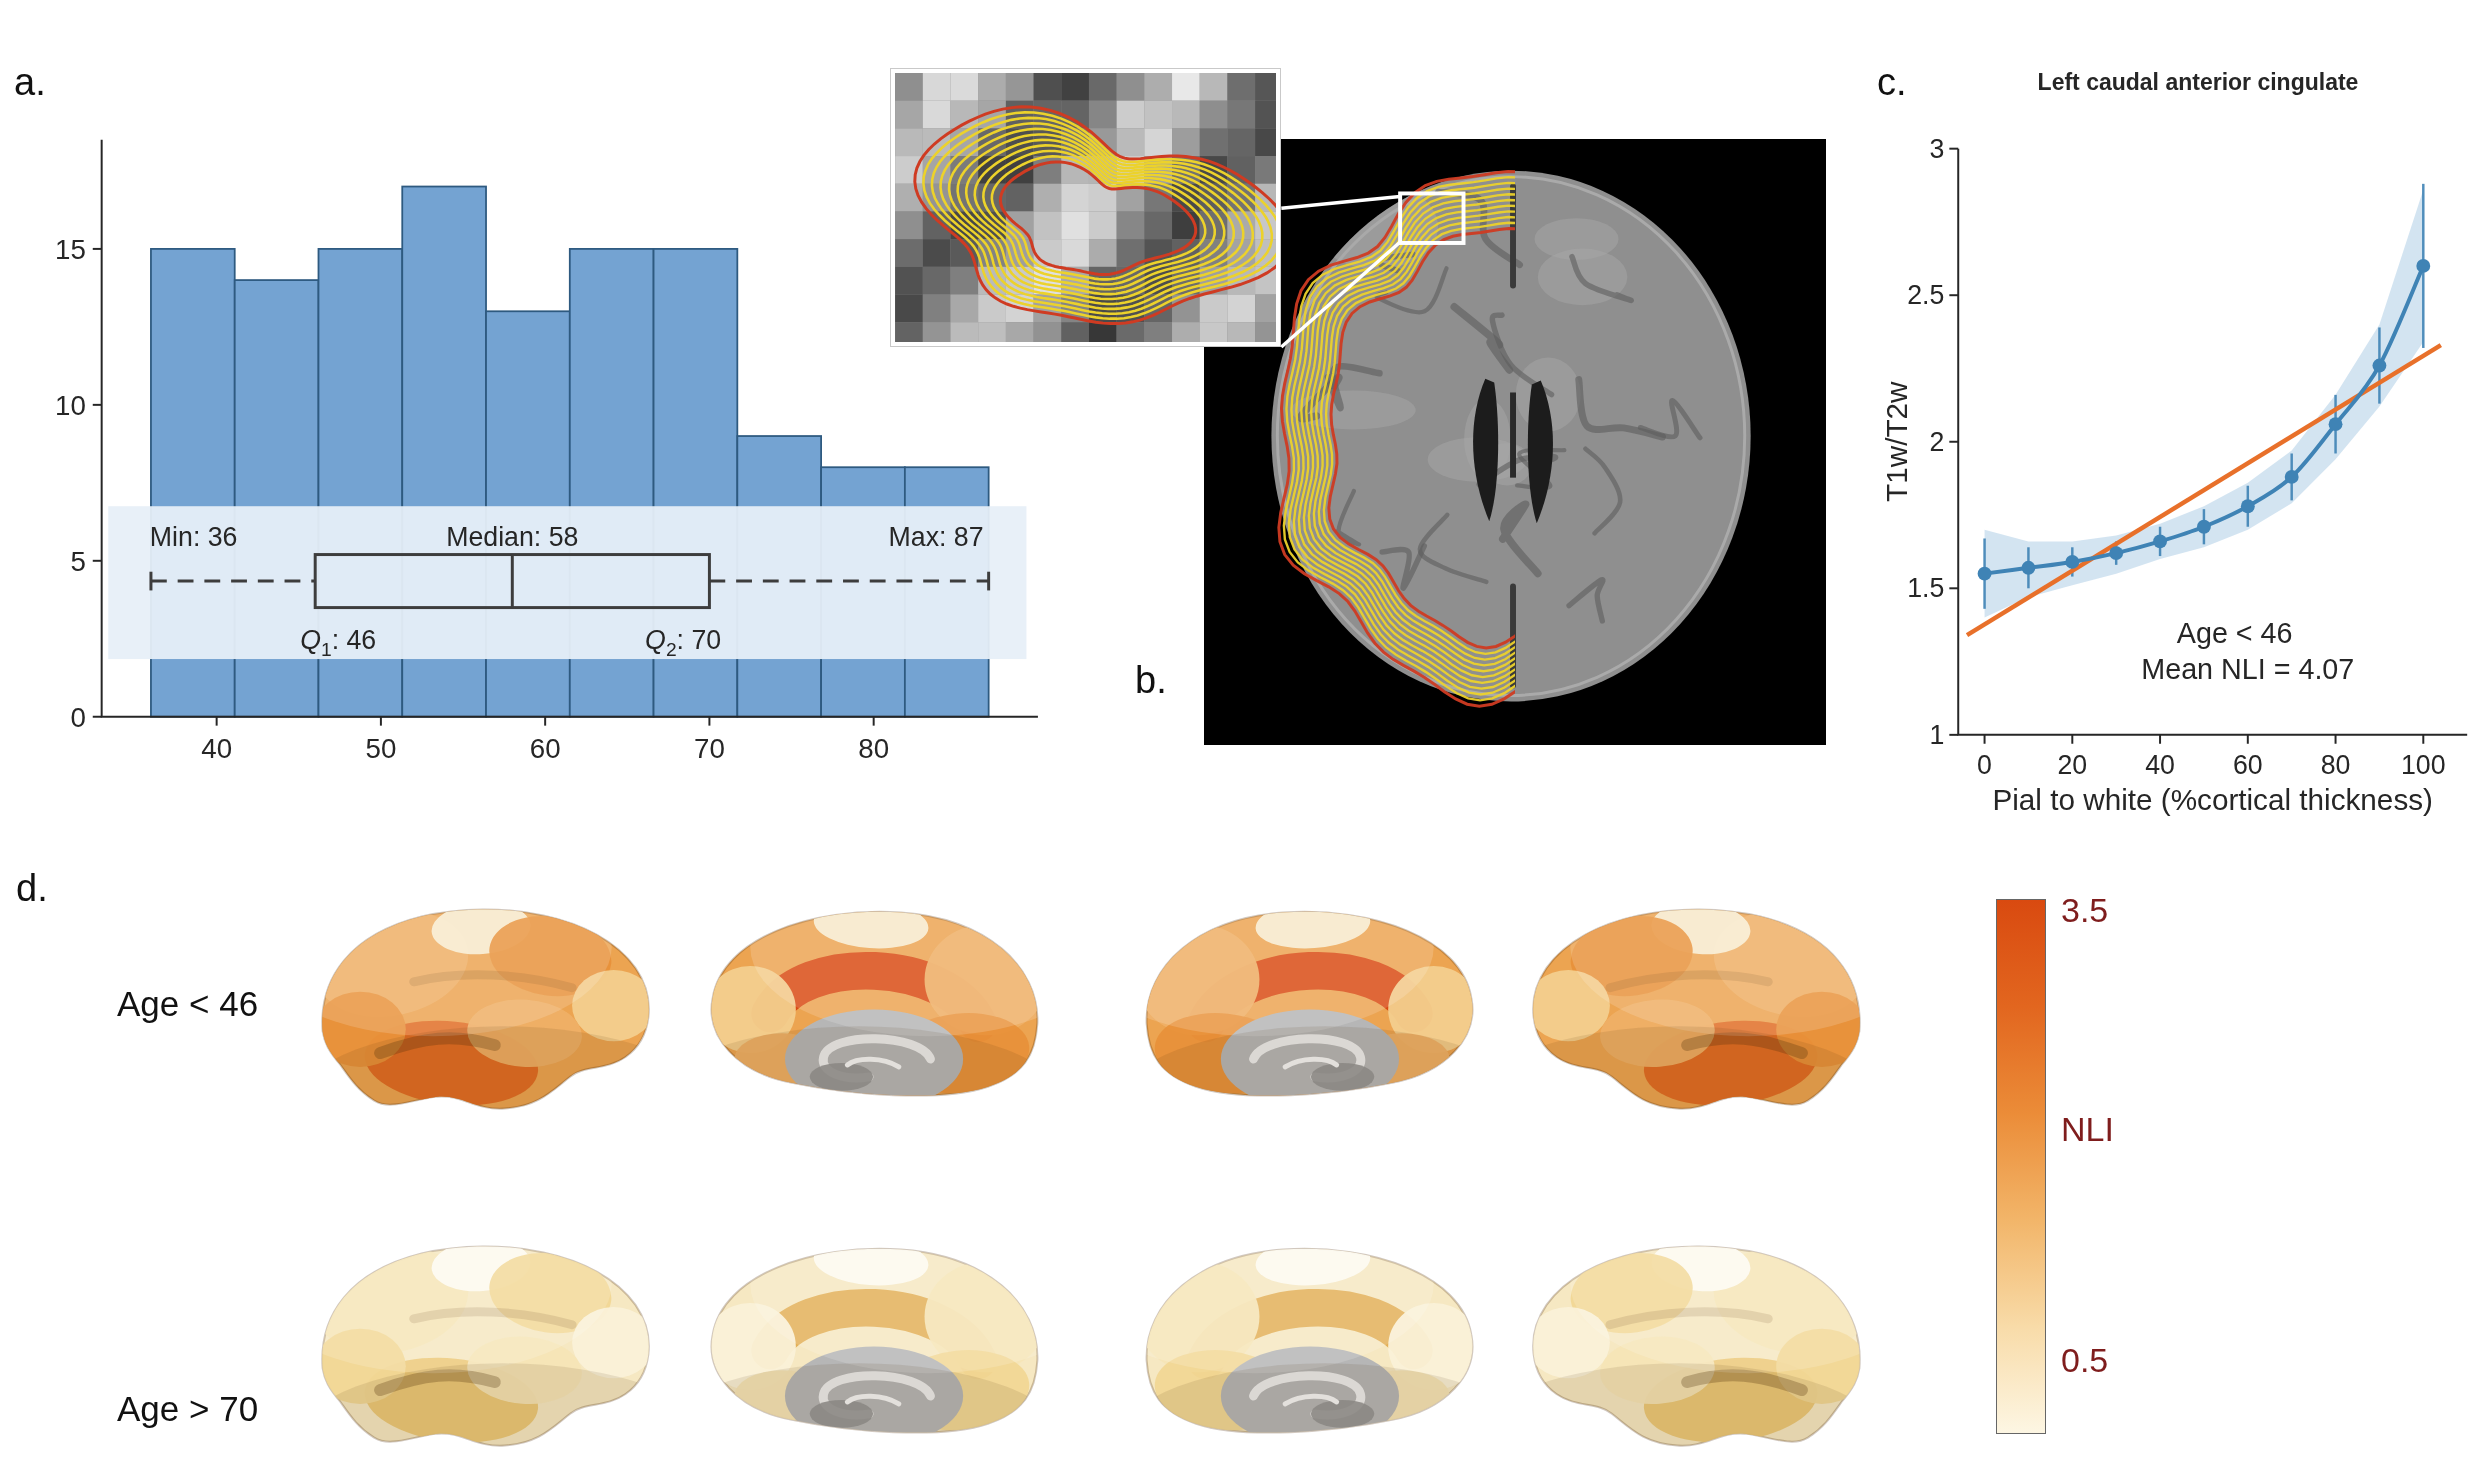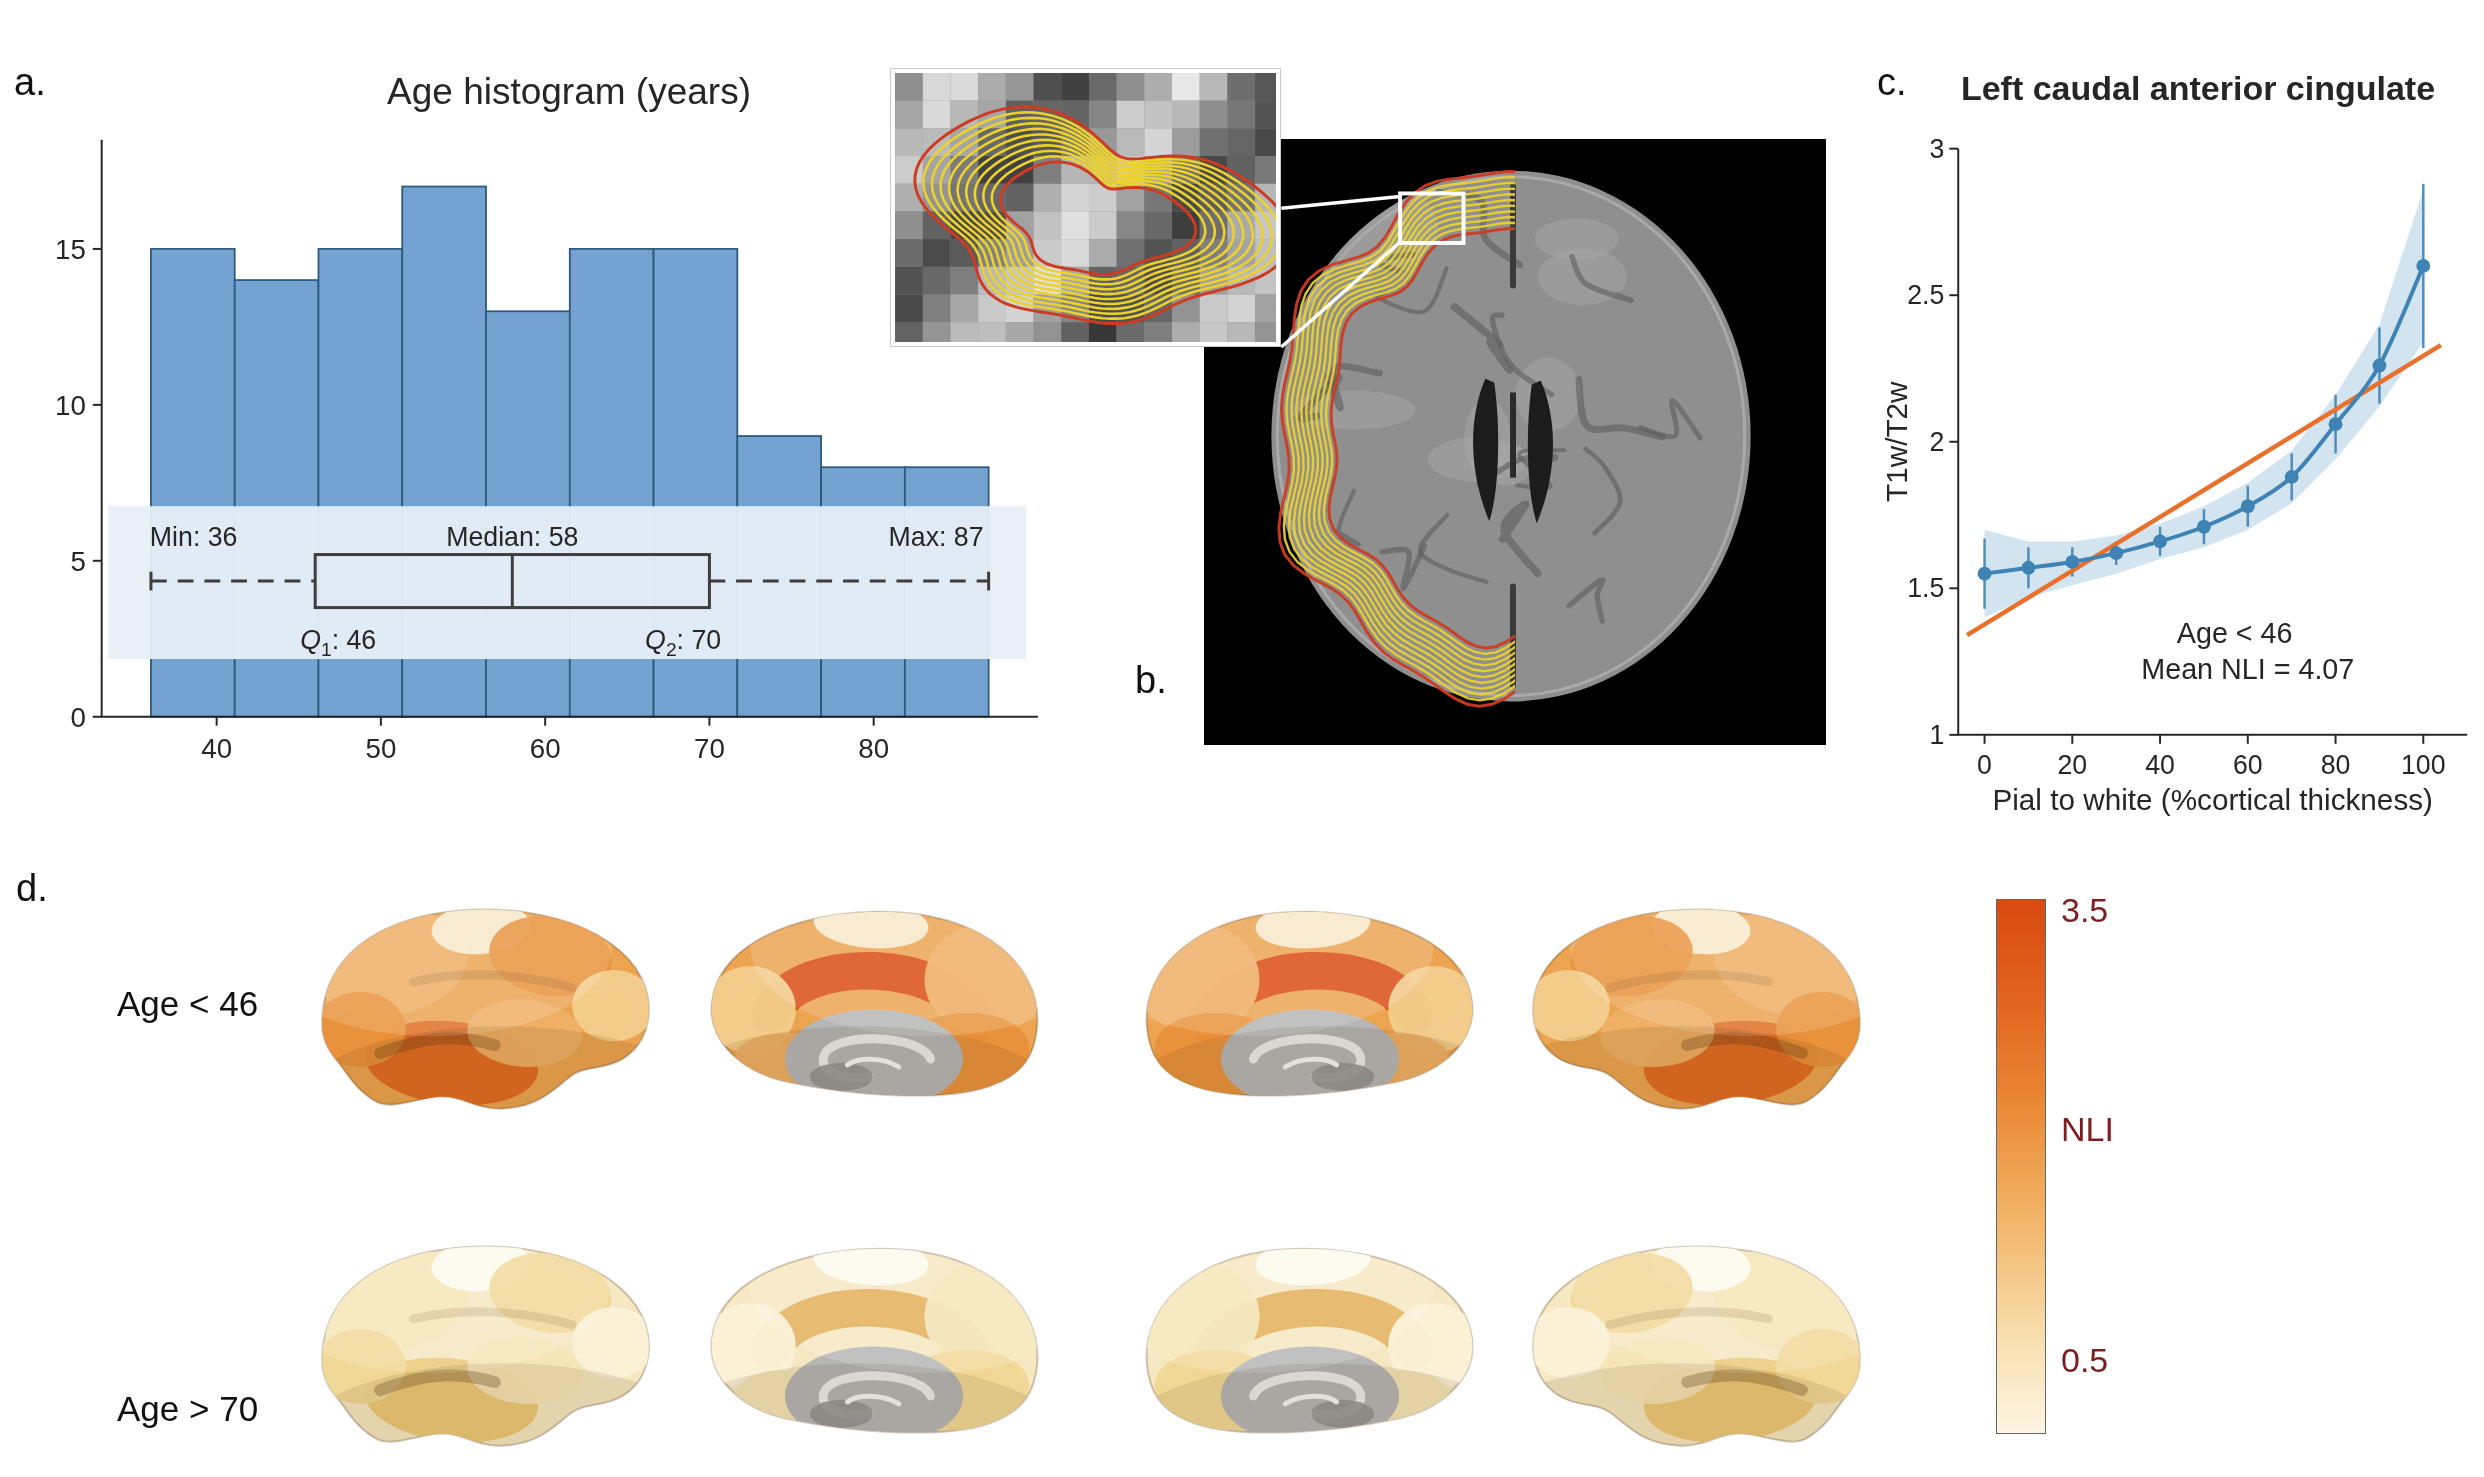--- a/index.html
+++ b/index.html
@@ -16,21 +16,20 @@
          z-index:3;overflow:hidden;background:#8a8a8a;}
   .mri{position:absolute;background:#000;z-index:1;}
   .colorbar{position:absolute;border:1px solid #666;}
 </style>
 </head>
 <body>
 
 <div class="fig">
 
   <div class="plabel" style="left:14px;top:61px">a.</div>
-  <div class="chart-title" style="left:173px;top:71px;width:792px">Age histogram (years)</div>
   <svg id="hist-svg" class="abs" style="left:40px;top:115px" width="1020" height="673" viewBox="0 0 1030 680">
       <rect x="111.78947368421052" y="135.2972972972973" width="84.64210526315793" height="472.7027027027027" fill="#74a3d2" stroke="#2e5a80" stroke-width="1.8"></rect>
       <rect x="196.43157894736845" y="166.81081081081078" width="84.64210526315793" height="441.1891891891892" fill="#74a3d2" stroke="#2e5a80" stroke-width="1.8"></rect>
       <rect x="281.0736842105264" y="135.2972972972973" width="84.64210526315776" height="472.7027027027027" fill="#74a3d2" stroke="#2e5a80" stroke-width="1.8"></rect>
       <rect x="365.71578947368414" y="72.27027027027023" width="84.64210526315799" height="535.7297297297298" fill="#74a3d2" stroke="#2e5a80" stroke-width="1.8"></rect>
       <rect x="450.3578947368421" y="198.3243243243243" width="84.64210526315787" height="409.67567567567573" fill="#74a3d2" stroke="#2e5a80" stroke-width="1.8"></rect>
       <rect x="535" y="135.2972972972973" width="84.64210526315787" height="472.7027027027027" fill="#74a3d2" stroke="#2e5a80" stroke-width="1.8"></rect>
       <rect x="619.6421052631579" y="135.2972972972973" width="84.64210526315787" height="472.7027027027027" fill="#74a3d2" stroke="#2e5a80" stroke-width="1.8"></rect>
       <rect x="704.2842105263157" y="324.3783783783784" width="84.64210526315787" height="283.6216216216216" fill="#74a3d2" stroke="#2e5a80" stroke-width="1.8"></rect>
       <rect x="788.9263157894736" y="355.8918918918919" width="84.6421052631581" height="252.10810810810813" fill="#74a3d2" stroke="#2e5a80" stroke-width="1.8"></rect>
@@ -283,21 +282,21 @@
         <path d="M348.9,150.0L350.9,155.3L352.0,160.7L351.9,166.1L350.6,171.4L348.1,176.5L344.3,181.3L339.5,185.6L333.7,189.6L327.2,193.0L320.2,196.0L313.0,198.5L305.8,200.7L298.7,202.5L291.9,204.2L285.6,205.8L279.8,207.5L274.3,209.2L269.3,211.1L264.6,213.2L260.0,215.4L255.5,217.7L250.9,220.0L246.2,222.2L241.2,224.2L236.0,225.9L230.6,227.2L225.0,228.1L219.4,228.6L213.6,228.6L207.9,228.2L202.3,227.5L196.8,226.5L191.4,225.4L186.2,224.3L181.1,223.2L175.9,222.2L170.8,221.2L165.6,220.4L160.4,219.6L155.0,218.8L149.7,217.8L144.3,216.7L139.0,215.3L133.9,213.5L129.2,211.4L124.9,208.8L121.2,205.9L118.0,202.6L115.4,199.0L113.4,195.3L111.9,191.4L110.7,187.6L109.7,183.8L108.7,180.2L107.5,176.7L105.9,173.4L103.8,170.2L101.1,167.1L97.8,163.9L94.0,160.6L89.7,157.1L85.2,153.3L80.5,149.3L76.1,144.9L71.9,140.2L68.4,135.3L65.7,130.1L64.0,124.8L63.2,119.5L63.5,114.2L64.8,109.0L67.0,104.1L70.1,99.3L73.9,94.9L78.2,90.6L83.0,86.7L88.2,82.9L93.6,79.4L99.2,76.1L105.0,73.0L111.1,70.2L117.4,67.7L123.9,65.5L130.7,63.8L137.8,62.6L145.0,62.1L152.5,62.2L159.9,63.1L167.3,64.7L174.5,67.1L181.3,70.1L187.7,73.6L193.5,77.5L198.8,81.6L203.5,85.6L207.6,89.5L211.3,93.0L214.6,96.1L217.8,98.5L221.0,100.3L224.3,101.5L228.0,102.0L232.0,102.1L236.5,101.8L241.5,101.3L246.9,100.7L252.7,100.2L258.8,99.9L265.1,99.9L271.4,100.3L277.6,101.1L283.7,102.3L289.5,104.0L295.2,106.0L300.6,108.4L305.8,111.1L310.9,114.1L315.9,117.3L320.8,120.7L325.7,124.4L330.5,128.3L335.2,132.5L339.5,136.9L343.5,141.6L347.0,146.6Z" fill="none" stroke="#ecd22b" stroke-width="2.6"></path>
         <path d="M339.4,150.0L341.4,155.0L342.4,160.0L342.3,165.1L341.1,170.0L338.7,174.8L335.2,179.3L330.7,183.4L325.3,187.1L319.2,190.3L312.6,193.1L305.9,195.4L299.1,197.4L292.4,199.2L286.1,200.8L280.2,202.3L274.7,203.8L269.6,205.5L264.9,207.3L260.5,209.2L256.2,211.3L252.0,213.4L247.7,215.6L243.2,217.6L238.6,219.5L233.7,221.1L228.7,222.3L223.5,223.2L218.1,223.6L212.8,223.6L207.4,223.2L202.2,222.6L197.0,221.7L192.0,220.7L187.1,219.6L182.3,218.6L177.5,217.6L172.7,216.7L167.8,215.9L162.9,215.2L157.9,214.4L152.8,213.5L147.8,212.5L142.9,211.2L138.1,209.5L133.7,207.5L129.7,205.1L126.2,202.3L123.2,199.2L120.8,195.9L118.9,192.4L117.5,188.8L116.4,185.2L115.4,181.7L114.5,178.3L113.3,175.1L111.8,171.9L109.9,168.9L107.4,166.0L104.3,163.0L100.7,159.9L96.7,156.6L92.4,153.1L88.1,149.3L83.9,145.2L80.1,140.9L76.8,136.2L74.2,131.4L72.6,126.4L71.9,121.4L72.1,116.5L73.3,111.6L75.4,107.0L78.3,102.5L81.9,98.3L85.9,94.4L90.4,90.7L95.2,87.2L100.3,83.9L105.6,80.8L111.0,77.9L116.7,75.3L122.6,72.9L128.7,70.9L135.1,69.2L141.7,68.1L148.5,67.6L155.5,67.8L162.4,68.6L169.4,70.1L176.1,72.3L182.5,75.1L188.5,78.4L193.9,82.1L198.9,85.9L203.2,89.7L207.1,93.3L210.6,96.6L213.7,99.5L216.7,101.8L219.7,103.5L222.8,104.5L226.2,105.1L230.0,105.1L234.2,104.9L238.9,104.4L243.9,103.8L249.4,103.3L255.1,103.1L260.9,103.1L266.8,103.4L272.7,104.2L278.4,105.3L283.9,106.9L289.2,108.8L294.2,111.1L299.1,113.6L303.9,116.4L308.6,119.4L313.2,122.6L317.8,126.0L322.2,129.7L326.6,133.6L330.7,137.7L334.5,142.2L337.7,146.8Z" fill="none" stroke="#ecd22b" stroke-width="2.6"></path>
         <path d="M330.0,150.0L331.8,154.6L332.8,159.3L332.7,164.0L331.6,168.7L329.3,173.1L326.1,177.3L321.8,181.1L316.8,184.6L311.1,187.6L305.0,190.2L298.7,192.4L292.4,194.2L286.2,195.9L280.3,197.4L274.8,198.8L269.7,200.2L264.9,201.7L260.5,203.4L256.4,205.2L252.4,207.1L248.5,209.1L244.5,211.1L240.3,213.1L236.0,214.8L231.5,216.3L226.7,217.4L221.9,218.2L216.9,218.6L211.9,218.6L206.9,218.3L202.0,217.7L197.2,216.8L192.5,215.9L188.0,214.9L183.5,213.9L179.0,213.0L174.5,212.2L170.0,211.5L165.4,210.8L160.7,210.1L156.0,209.2L151.3,208.3L146.7,207.0L142.3,205.5L138.2,203.6L134.4,201.4L131.1,198.8L128.4,195.9L126.1,192.8L124.4,189.5L123.1,186.2L122.0,182.8L121.1,179.6L120.2,176.4L119.2,173.4L117.8,170.5L116.0,167.7L113.6,164.9L110.8,162.1L107.4,159.2L103.7,156.2L99.7,152.9L95.7,149.4L91.7,145.6L88.2,141.5L85.1,137.2L82.7,132.6L81.2,128.0L80.5,123.4L80.8,118.7L81.9,114.2L83.9,109.9L86.6,105.7L89.9,101.8L93.7,98.1L97.8,94.7L102.3,91.4L107.0,88.4L112.0,85.5L117.1,82.8L122.3,80.3L127.8,78.1L133.5,76.2L139.5,74.7L145.7,73.7L152.0,73.2L158.5,73.3L165.0,74.1L171.4,75.5L177.7,77.6L183.7,80.2L189.2,83.3L194.3,86.7L198.9,90.2L203.0,93.8L206.6,97.2L209.8,100.2L212.8,102.9L215.6,105.0L218.3,106.6L221.3,107.6L224.4,108.1L228.0,108.2L231.9,107.9L236.2,107.5L241.0,106.9L246.0,106.5L251.4,106.2L256.8,106.2L262.3,106.6L267.8,107.3L273.1,108.4L278.2,109.8L283.1,111.6L287.9,113.7L292.4,116.1L296.9,118.6L301.2,121.4L305.5,124.4L309.8,127.6L314.0,131.0L318.0,134.7L321.9,138.6L325.4,142.7L328.4,147.0Z" fill="none" stroke="#ecd22b" stroke-width="2.6"></path>
         <path d="M320.6,150.0L322.3,154.3L323.2,158.6L323.1,163.0L322.0,167.3L320.0,171.4L316.9,175.3L313.0,178.9L308.3,182.1L303.1,184.9L297.4,187.3L291.6,189.3L285.7,191.0L280.0,192.5L274.5,193.9L269.4,195.2L264.6,196.6L260.2,198.0L256.2,199.5L252.3,201.2L248.6,203.0L245.0,204.9L241.2,206.7L237.4,208.5L233.4,210.1L229.2,211.5L224.8,212.6L220.3,213.3L215.7,213.6L211.0,213.6L206.4,213.3L201.9,212.8L197.4,212.0L193.1,211.1L188.8,210.2L184.7,209.3L180.5,208.5L176.4,207.7L172.2,207.0L167.9,206.4L163.6,205.7L159.2,205.0L154.9,204.0L150.6,202.9L146.5,201.5L142.7,199.7L139.2,197.6L136.1,195.3L133.6,192.6L131.5,189.7L129.9,186.7L128.6,183.6L127.7,180.5L126.8,177.4L126.0,174.5L125.0,171.7L123.7,169.0L122.0,166.4L119.9,163.8L117.2,161.2L114.1,158.6L110.7,155.7L107.0,152.7L103.2,149.4L99.6,145.9L96.3,142.1L93.4,138.1L91.2,133.9L89.8,129.6L89.2,125.3L89.4,121.0L90.5,116.8L92.3,112.8L94.8,109.0L97.8,105.3L101.4,101.9L105.2,98.7L109.4,95.7L113.8,92.8L118.3,90.1L123.1,87.6L128.0,85.4L133.1,83.3L138.4,81.5L143.9,80.2L149.6,79.2L155.5,78.8L161.5,78.9L167.5,79.6L173.5,80.9L179.3,82.8L184.8,85.3L190.0,88.1L194.8,91.3L199.0,94.6L202.8,97.8L206.1,101.0L209.1,103.9L211.8,106.3L214.4,108.3L217.0,109.7L219.7,110.7L222.7,111.1L225.9,111.2L229.6,111.0L233.6,110.5L238.0,110.1L242.7,109.6L247.6,109.4L252.7,109.4L257.8,109.7L262.9,110.4L267.8,111.4L272.5,112.7L277.1,114.4L281.5,116.3L285.7,118.5L289.9,120.9L293.9,123.5L297.9,126.3L301.8,129.3L305.7,132.4L309.5,135.8L313.1,139.4L316.3,143.2L319.1,147.2Z" fill="none" stroke="#ecd22b" stroke-width="2.6"></path>
         <path d="M311.2,150.0L312.7,153.9L313.5,158.0L313.5,162.0L312.5,166.0L310.6,169.8L307.8,173.3L304.2,176.6L299.9,179.6L295.0,182.1L289.8,184.3L284.4,186.2L279.0,187.8L273.7,189.2L268.7,190.5L263.9,191.7L259.6,192.9L255.5,194.2L251.8,195.7L248.2,197.2L244.8,198.9L241.4,200.6L238.0,202.3L234.5,203.9L230.8,205.4L226.9,206.7L222.9,207.7L218.7,208.3L214.5,208.7L210.2,208.7L205.9,208.4L201.7,207.9L197.6,207.1L193.6,206.3L189.7,205.5L185.9,204.7L182.0,203.9L178.2,203.2L174.3,202.6L170.4,202.0L166.4,201.4L162.4,200.7L158.4,199.8L154.4,198.8L150.7,197.4L147.1,195.8L143.9,193.9L141.1,191.7L138.8,189.3L136.8,186.6L135.3,183.8L134.2,180.9L133.3,178.1L132.6,175.3L131.8,172.6L130.9,170.0L129.7,167.5L128.1,165.1L126.1,162.7L123.7,160.4L120.8,157.9L117.7,155.3L114.2,152.5L110.8,149.5L107.4,146.2L104.4,142.7L101.8,139.0L99.7,135.2L98.4,131.2L97.8,127.2L98.0,123.3L99.0,119.4L100.7,115.7L103.0,112.2L105.8,108.8L109.1,105.7L112.6,102.7L116.5,99.9L120.5,97.3L124.7,94.8L129.1,92.5L133.6,90.4L138.3,88.5L143.2,86.9L148.3,85.6L153.5,84.7L159.0,84.3L164.5,84.4L170.1,85.1L175.6,86.3L180.9,88.1L186.0,90.3L190.8,92.9L195.2,95.8L199.1,98.9L202.6,101.9L205.7,104.8L208.4,107.5L210.9,109.7L213.3,111.5L215.7,112.9L218.2,113.8L220.9,114.2L223.9,114.2L227.3,114.0L231.0,113.6L235.0,113.2L239.4,112.8L243.9,112.6L248.6,112.6L253.3,112.9L257.9,113.5L262.5,114.4L266.9,115.6L271.1,117.2L275.1,119.0L279.0,121.0L282.8,123.2L286.6,125.6L290.2,128.1L293.9,130.9L297.5,133.8L300.9,136.9L304.2,140.2L307.2,143.7L309.8,147.4Z" fill="none" stroke="#ecd22b" stroke-width="2.6"></path>
         <path d="M301.7,150.0L303.2,153.6L303.9,157.3L303.9,161.0L303.0,164.6L301.2,168.1L298.7,171.4L295.3,174.4L291.4,177.1L287.0,179.4L282.2,181.4L277.3,183.2L272.3,184.6L267.5,185.9L262.9,187.1L258.5,188.2L254.5,189.3L250.8,190.5L247.4,191.8L244.1,193.2L241.0,194.7L237.9,196.3L234.8,197.8L231.6,199.3L228.2,200.7L224.6,201.9L220.9,202.8L217.1,203.4L213.2,203.7L209.3,203.7L205.4,203.4L201.6,202.9L197.8,202.3L194.2,201.6L190.6,200.8L187.1,200.0L183.6,199.3L180.1,198.7L176.5,198.1L172.9,197.6L169.3,197.0L165.6,196.4L161.9,195.6L158.3,194.6L154.8,193.4L151.6,192.0L148.7,190.2L146.1,188.2L144.0,185.9L142.2,183.5L140.8,180.9L139.8,178.3L139.0,175.7L138.3,173.1L137.6,170.7L136.7,168.3L135.7,166.0L134.2,163.8L132.4,161.7L130.2,159.5L127.6,157.2L124.6,154.8L121.5,152.3L118.3,149.5L115.3,146.5L112.5,143.3L110.1,139.9L108.2,136.4L107.0,132.8L106.5,129.1L106.7,125.5L107.6,122.0L109.1,118.6L111.2,115.4L113.8,112.3L116.8,109.4L120.0,106.7L123.6,104.2L127.3,101.8L131.1,99.5L135.1,97.4L139.2,95.5L143.5,93.7L148.0,92.2L152.6,91.1L157.5,90.3L162.4,89.9L167.5,90.0L172.6,90.6L177.6,91.7L182.5,93.3L187.2,95.4L191.6,97.8L195.6,100.4L199.2,103.2L202.4,106.0L205.2,108.7L207.7,111.1L210.0,113.1L212.2,114.8L214.4,116.0L216.6,116.8L219.1,117.2L221.9,117.3L225.0,117.1L228.4,116.7L232.1,116.3L236.0,116.0L240.2,115.7L244.5,115.7L248.8,116.0L253.0,116.6L257.2,117.4L261.2,118.6L265.1,120.0L268.8,121.6L272.3,123.4L275.8,125.5L279.2,127.6L282.6,130.0L285.9,132.5L289.2,135.2L292.4,138.0L295.4,141.1L298.1,144.3L300.5,147.7Z" fill="none" stroke="#cf3b22" stroke-width="3"></path>
       </svg>
   </div>
 
   <div class="plabel" style="left:1877px;top:61px">c.</div>
-  <div class="chart-title bold" style="left:1911px;top:69px;width:574px;font-size:34px">Left caudal anterior cingulate</div>
+  <div class="chart-title bold" style="left:1911px;top:69px;width:574px;font-size:23px">Left caudal anterior cingulate</div>
   <svg id="line-svg" class="abs" style="left:1881px;top:111px" width="604" height="713" viewBox="0 0 610 720">
       <polygon points="104.58620689655172,422.8 148.89655172413794,434.64000000000004 193.20689655172413,434.64000000000004 237.51724137931035,428.72 281.82758620689657,416.88 326.1379310344828,399.12 370.44827586206895,375.44 414.7586206896552,342.88 459.0689655172414,286.64 503.37931034482756,215.60000000000002 547.6896551724138,79.44000000000004 547.6896551724138,233.36000000000004 503.37931034482756,298.47999999999996 459.0689655172414,351.76 414.7586206896552,396.15999999999997 370.44827586206895,422.8 326.1379310344828,440.56 281.82758620689657,452.4 237.51724137931035,467.2 193.20689655172413,479.04 148.89655172413794,490.88 104.58620689655172,511.6" fill="#aecde6" opacity="0.55"></polygon>
       <line x1="104.58620689655172" y1="502.71999999999997" x2="104.58620689655172" y2="431.68" stroke="#3f83b5" stroke-width="2.5" opacity="0.9"></line>
       <line x1="148.89655172413794" y1="482" x2="148.89655172413794" y2="440.55999999999995" stroke="#3f83b5" stroke-width="2.5" opacity="0.9"></line>
       <line x1="193.20689655172413" y1="470.15999999999997" x2="193.20689655172413" y2="440.55999999999995" stroke="#3f83b5" stroke-width="2.5" opacity="0.9"></line>
       <line x1="237.51724137931035" y1="458.32" x2="237.51724137931035" y2="434.64" stroke="#3f83b5" stroke-width="2.5" opacity="0.9"></line>
       <line x1="281.82758620689657" y1="449.44000000000005" x2="281.82758620689657" y2="419.84000000000003" stroke="#3f83b5" stroke-width="2.5" opacity="0.9"></line>
       <line x1="326.1379310344828" y1="437.6" x2="326.1379310344828" y2="402.08" stroke="#3f83b5" stroke-width="2.5" opacity="0.9"></line>
       <line x1="370.44827586206895" y1="419.84000000000003" x2="370.44827586206895" y2="378.4" stroke="#3f83b5" stroke-width="2.5" opacity="0.9"></line>
       <line x1="414.7586206896552" y1="393.20000000000005" x2="414.7586206896552" y2="345.84000000000003" stroke="#3f83b5" stroke-width="2.5" opacity="0.9"></line>

